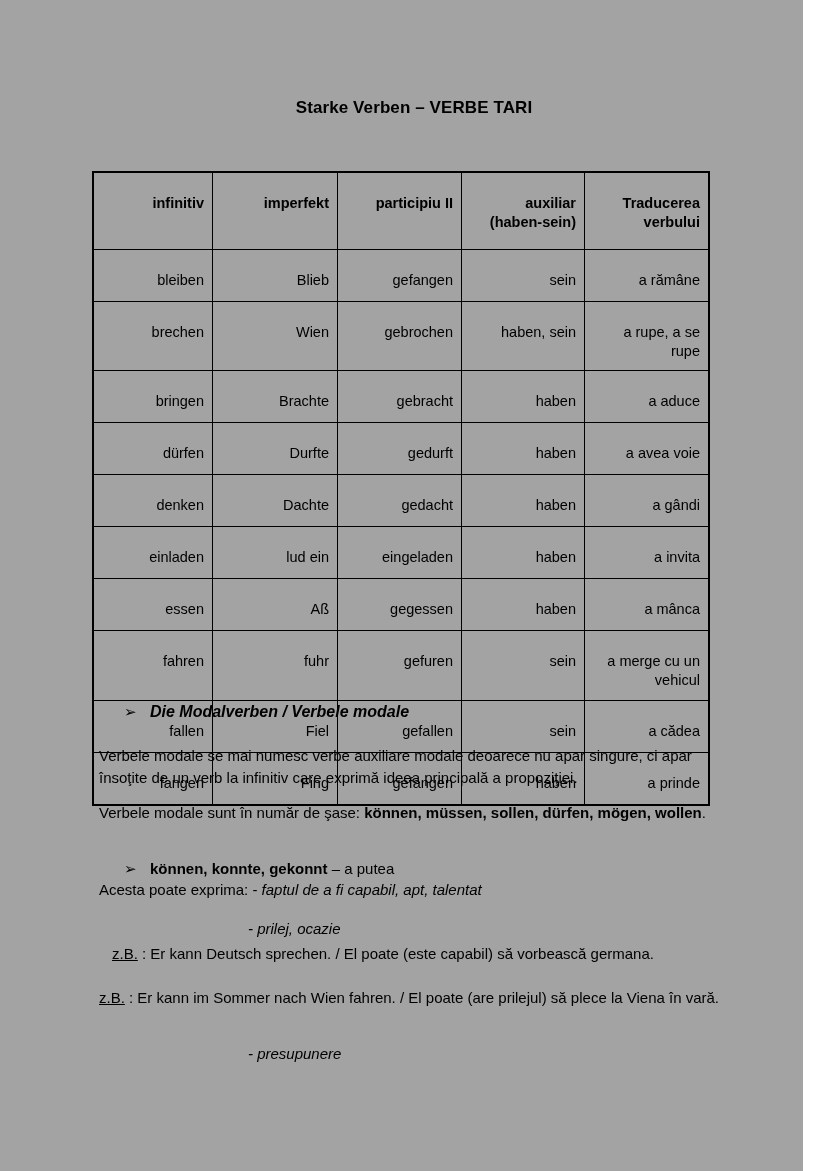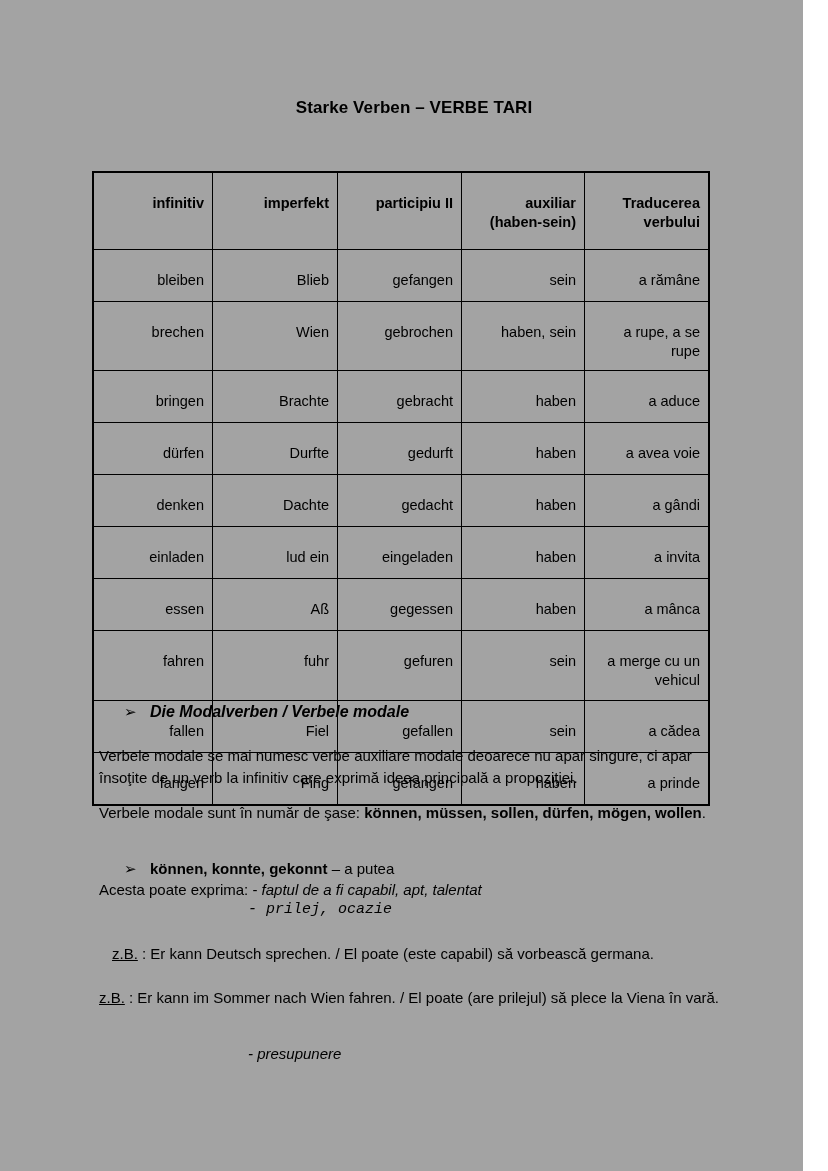--- a/index.html
+++ b/index.html
@@ -138,23 +138,22 @@
     left: 99px;
     top: 987px;
     width: 652px;
   }
   .zb-label {
     text-decoration: underline;
   }
 
   .indent-note-1 {
     left: 248px;
-    top: 899px;
+    top: 918px;
     font-style: italic;
-    font-family: Liberation Mono, monospace;
   }
   .indent-note-2 {
     left: 248px;
     top: 1043px;
     font-style: italic;
   }
 </style>
 </head>
 <body>
 

